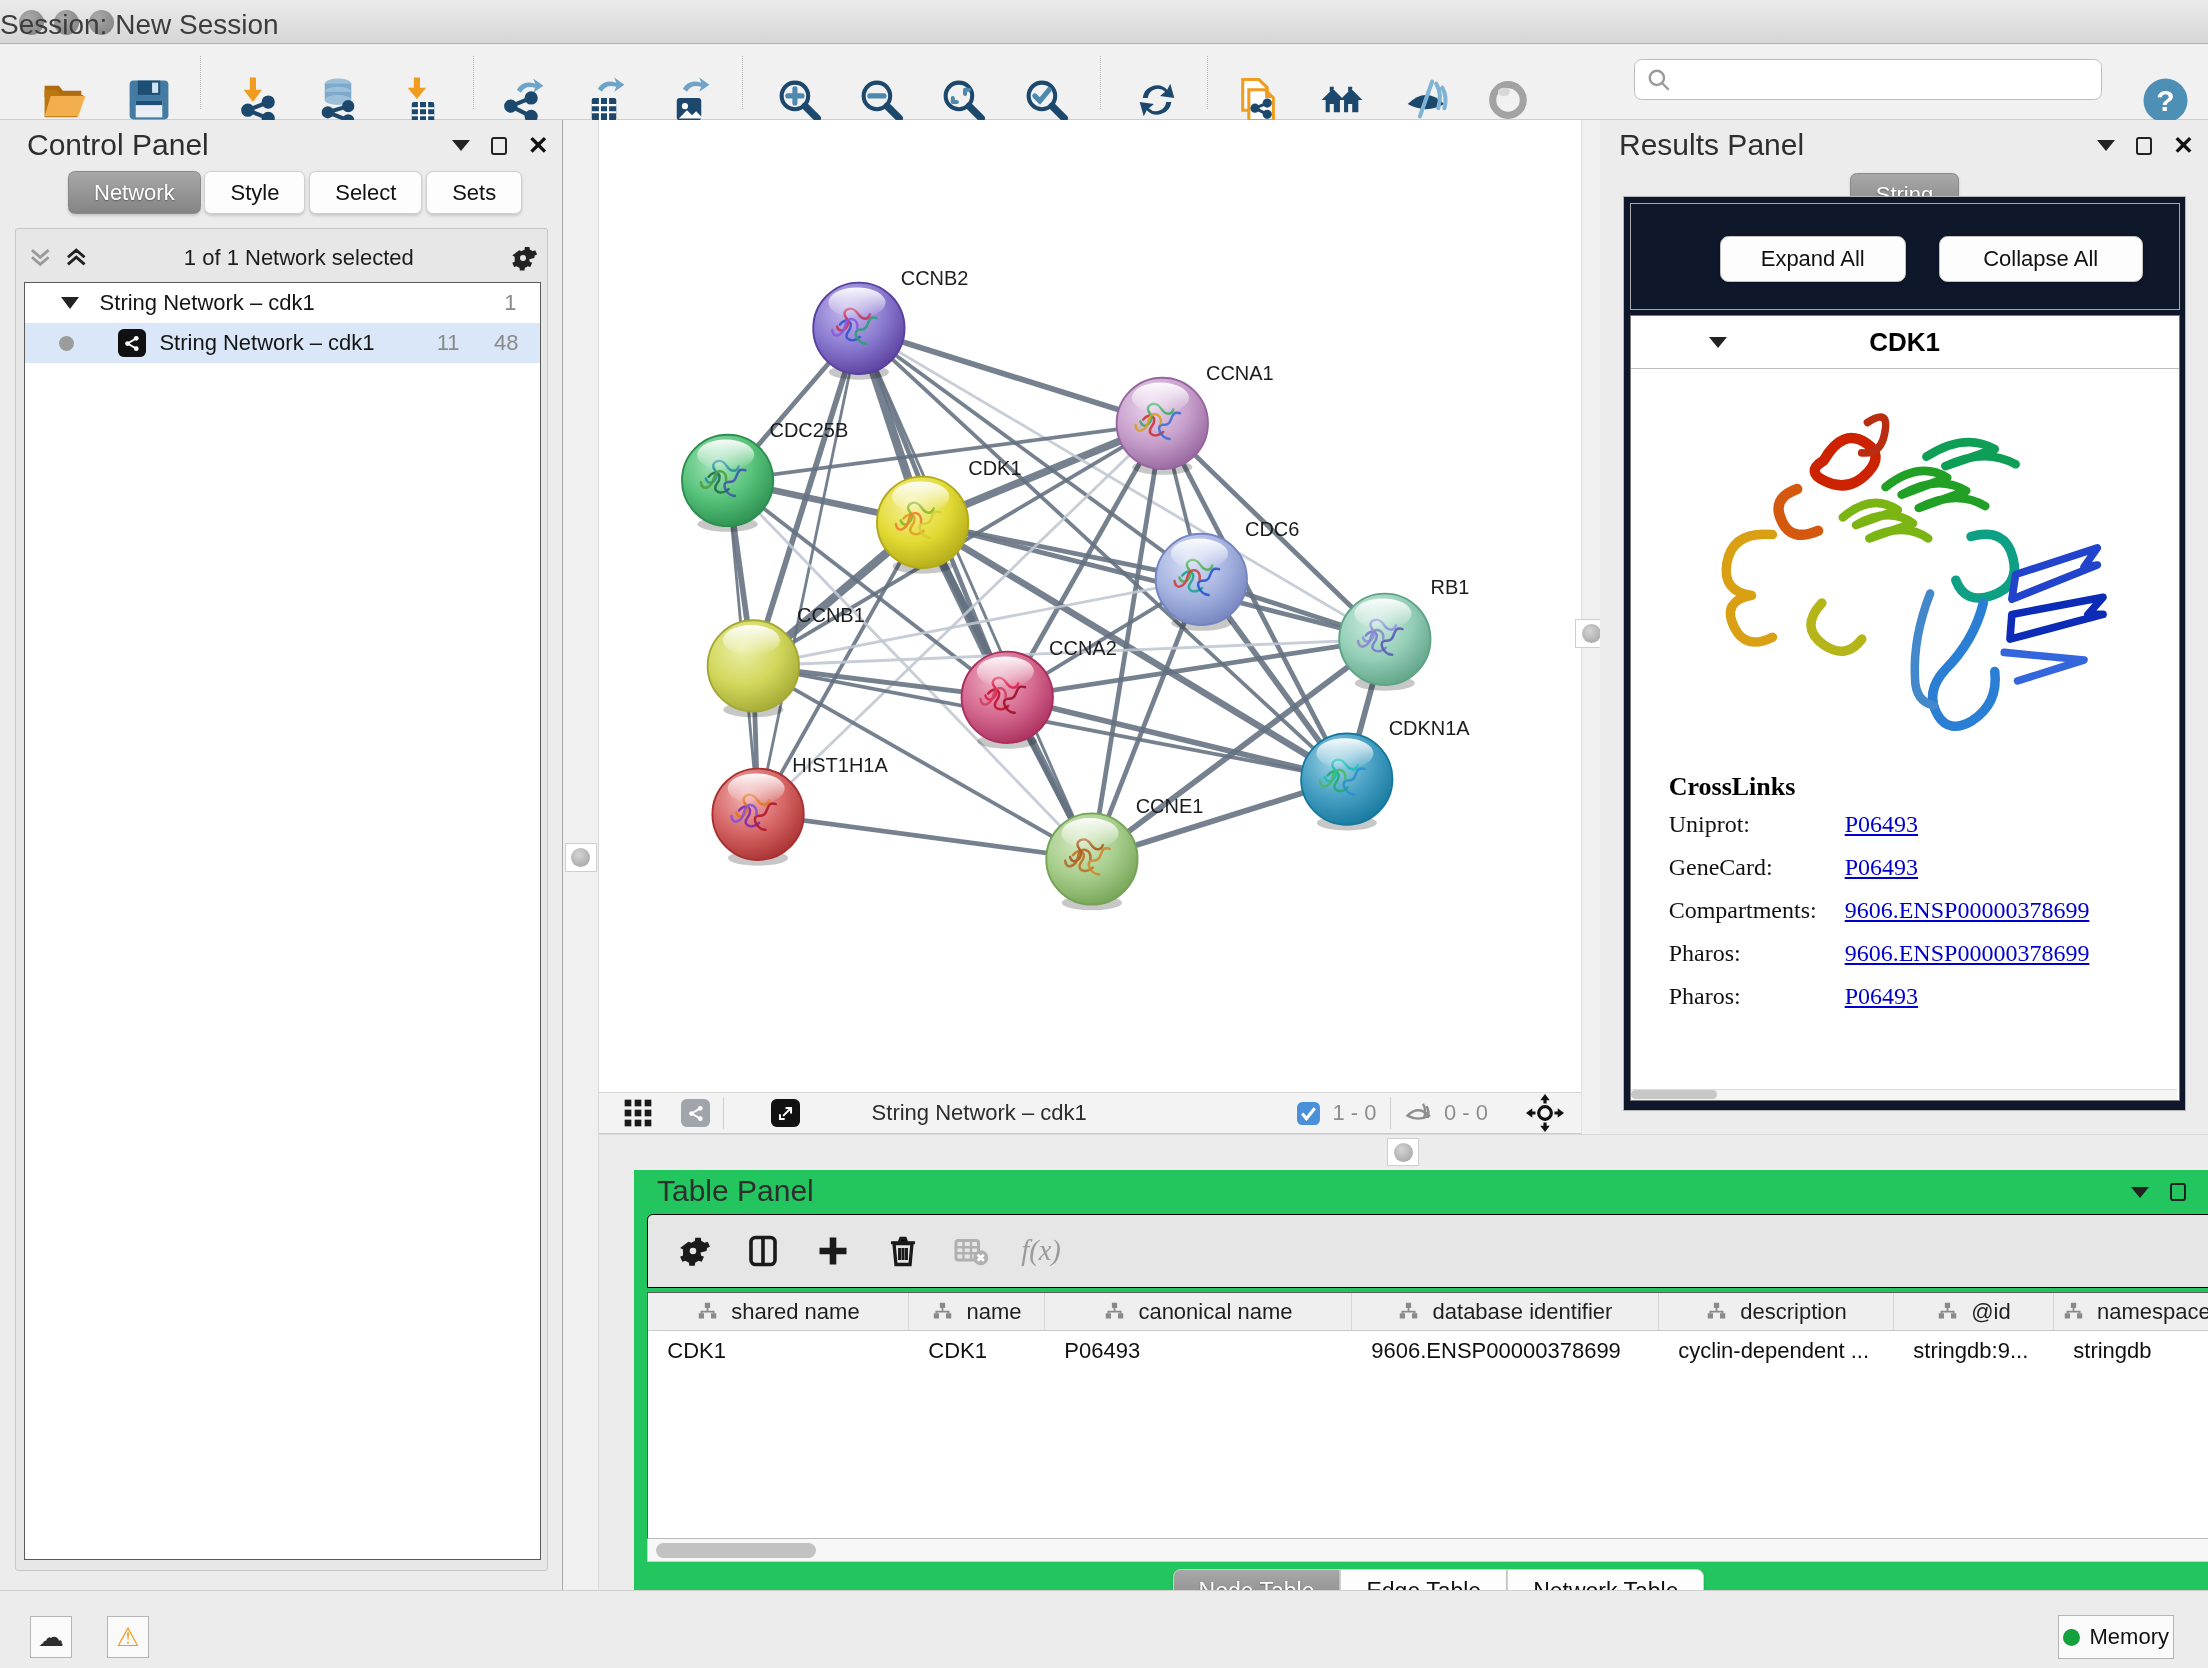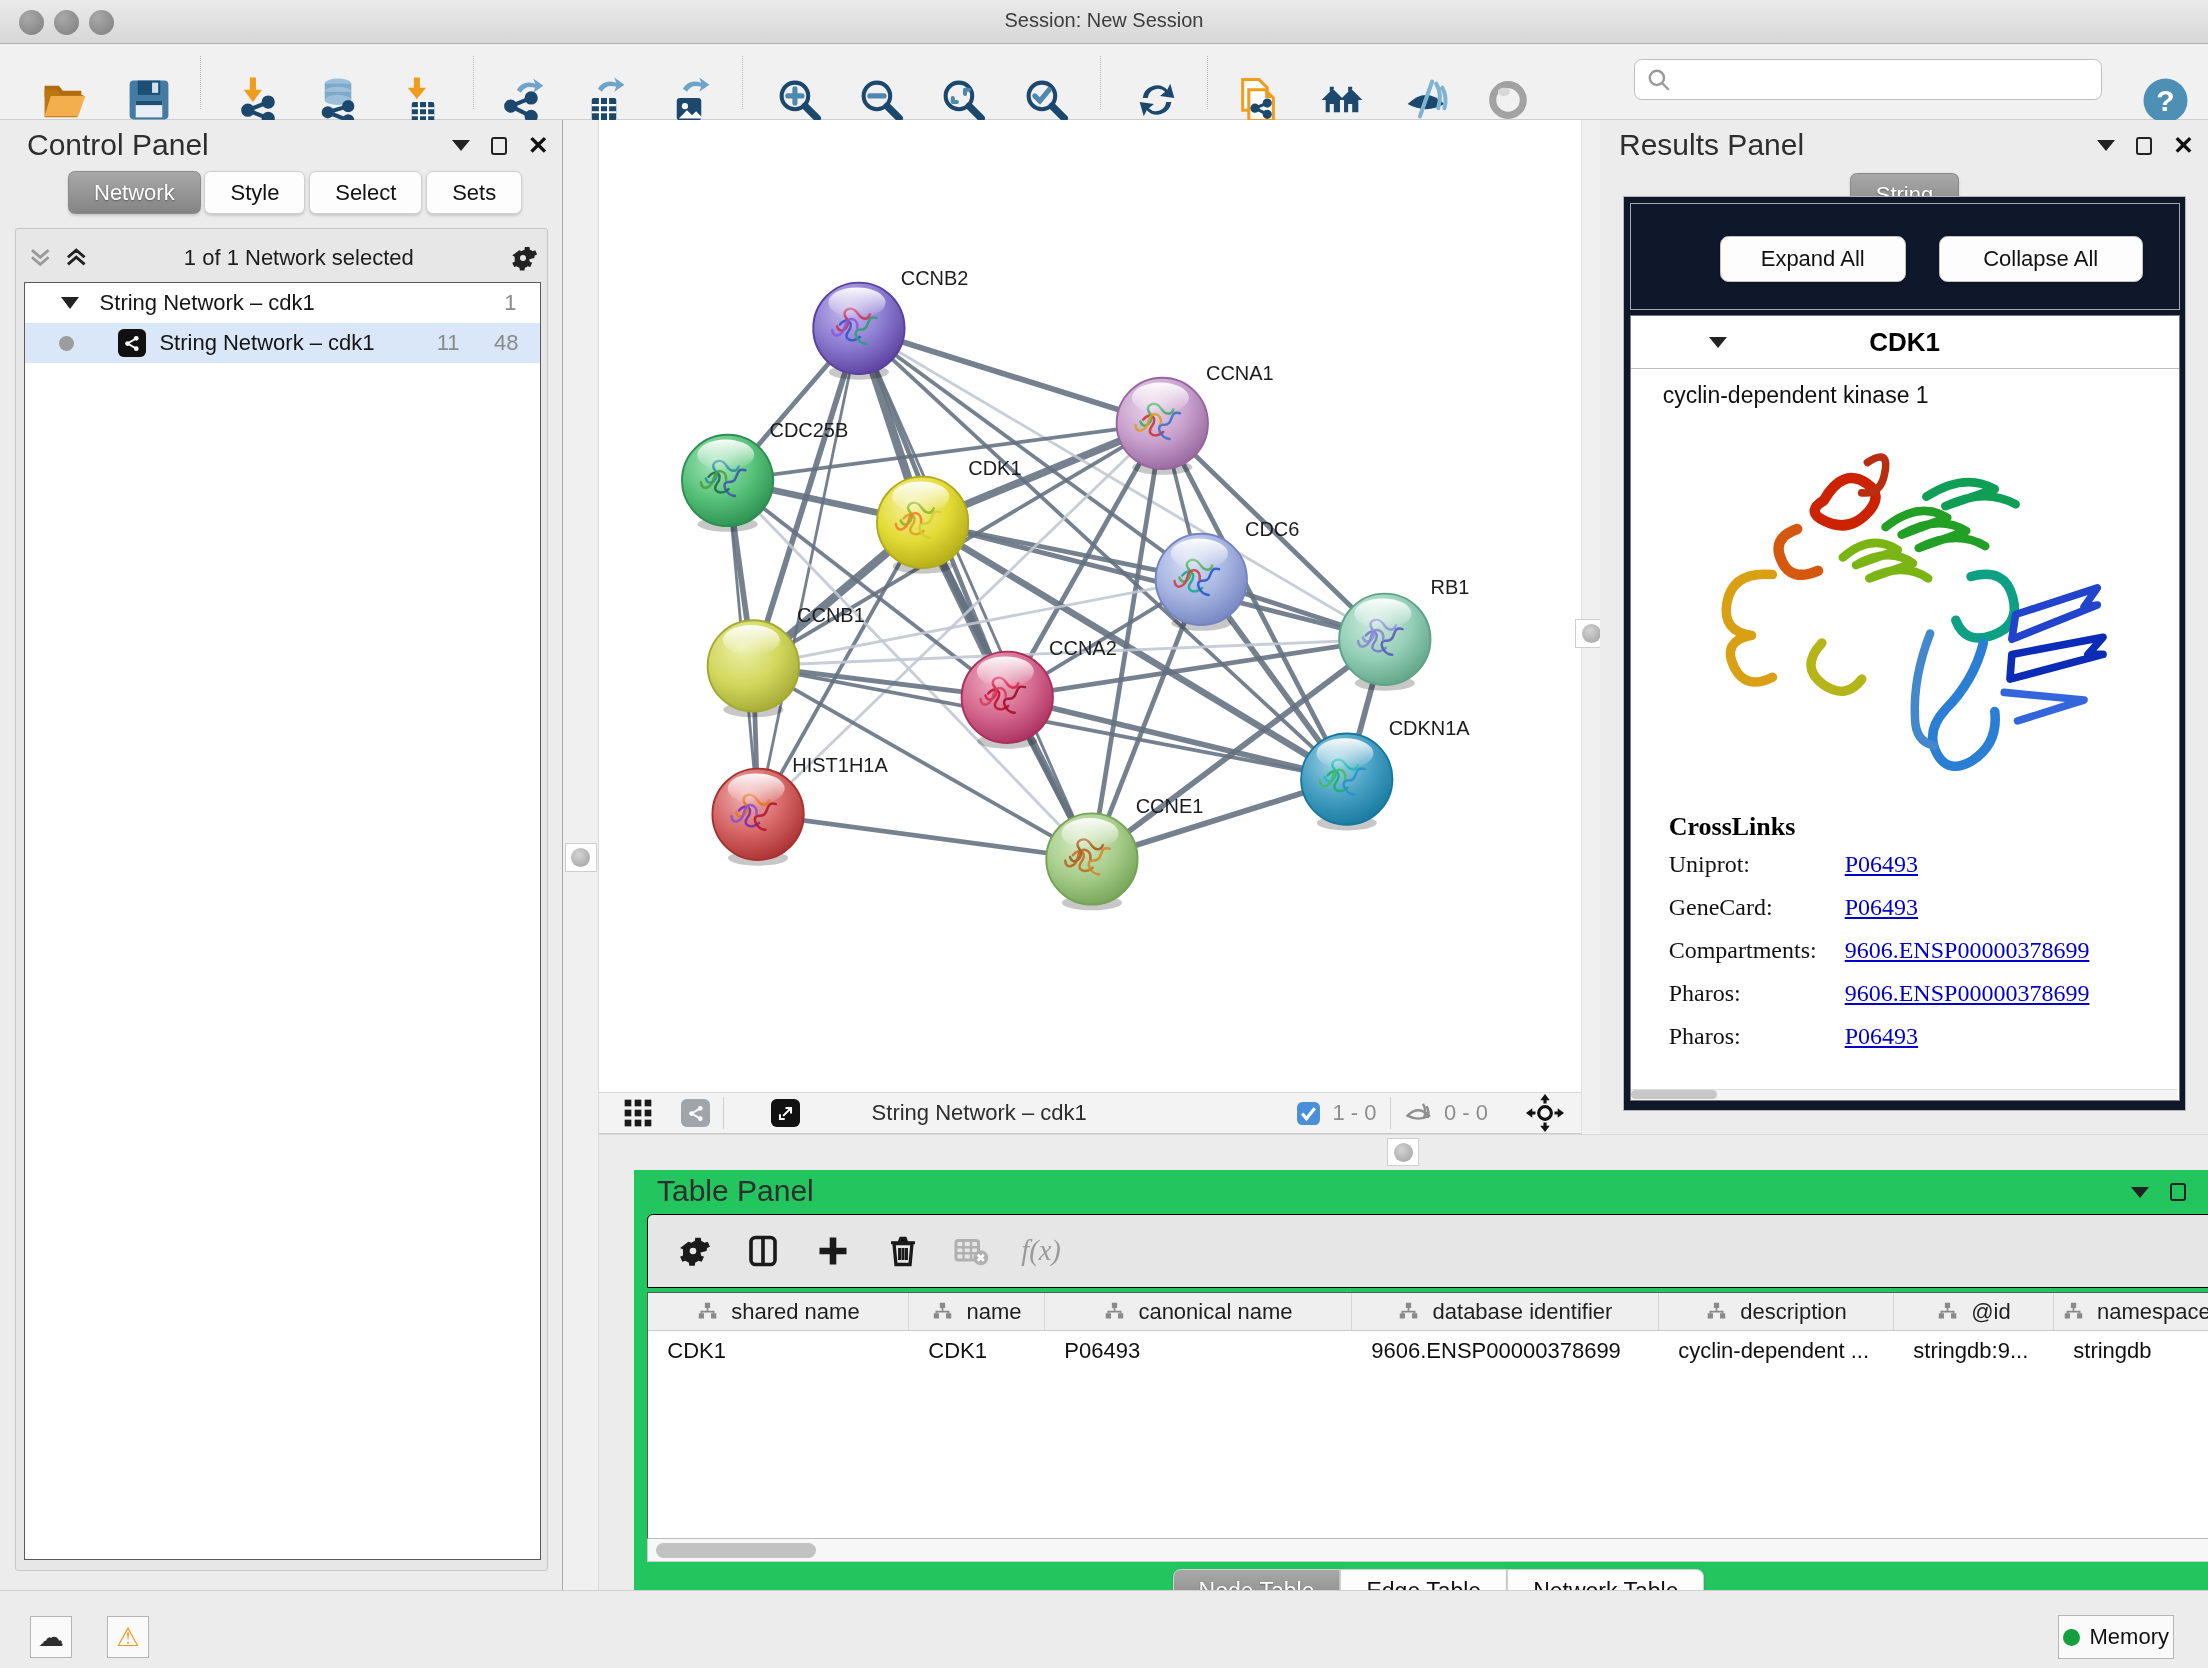--- a/index.html
+++ b/index.html
@@ -10,22 +10,22 @@
     font-family:"Liberation Sans", sans-serif; color:#2d2d2d;
   }
   
   #titlebar {
     position:absolute; left:0; top:0; width:2208px; height:44px;
     background:linear-gradient(#ebebeb,#d6d6d6);
     border-bottom:1px solid #b4b4b4;
   }
   .traffic { position:absolute; top:9.5px; width:25px; height:25px; border-radius:50%;
     background:radial-gradient(circle at 35% 30%, #a9a9a9, #7d7d7d); }
-  #win-title { position:absolute; top:8.6px; left:0; width:100%; text-align:center;
-    font-size:20px; color:#3c3c3c; }
+  #win-title { position:absolute; top:8.6px; left:0; width:100%; 
+    font-size:28px; color:#3c3c3c; }
   
   #toolbar {
     position:absolute; left:0; top:45px; width:2208px; height:75px;
     background:#f1f1f1; border-bottom:1px solid #cdcdcd;
   }
   .tbi { position:absolute; top:55px; transform:translate(-50%,-50%); width:53px; height:53px;
     display:flex; align-items:center; justify-content:center; }
   .tb-sep { position:absolute; top:11.4px; height:53px; width:0;
     border-left:1.9px dotted #b9b9b9; }
   #search-box {
@@ -683,21 +683,20 @@
     <div id="rp-box">
       <div id="rp-btnbox">
         <div class="rp-btn" style="left:89px;width:186px">Expand All</div>
         <div class="rp-btn" style="left:308px;width:204px">Collapse All</div>
       </div>
       <div id="rp-scroll">
         <div id="rp-entry-head">
           <div class="ph-tri"></div>
           <span class="name">CDK1</span>
         </div>
-        <div id="rp-desc">cyclin-dependent kinase 1</div>
         <svg id="protein-img" width="447" height="380" viewBox="0 0 470 400">
           <g fill="none" stroke-linecap="round" stroke-linejoin="round">
             <path d="M150 90 q20 -35 45 -18 q18 12 2 30 q-20 22 -45 10 q-22 -10 -2 -22z" stroke="#cc2200" stroke-width="11"></path>
             <path d="M196 50 q24 -16 18 12 q-4 22 -24 20" stroke="#b92d10" stroke-width="8"></path>
             <path d="M122 120 q-28 10 -16 34 q10 22 38 10" stroke="#d4590f" stroke-width="11"></path>
             <path d="M96 168 q-42 -4 -48 30 q-5 30 26 34 q-32 6 -18 34 q12 24 40 10" stroke="#d8a012" stroke-width="10"></path>
             <path d="M148 240 q-24 26 2 44 q24 16 40 -6" stroke="#b5b51a" stroke-width="10"></path>
             <path d="M170 150 q30 -26 58 -8 l-44 16 q34 -20 60 -2 l-46 16 q36 -18 62 0" stroke="#7ab514" stroke-width="9"></path>
             <path d="M215 118 q35 -28 65 -10 l-48 18 q38 -22 68 -4 l-50 18 q40 -20 70 -2" stroke="#22a025" stroke-width="9"></path>
             <path d="M258 86 q40 -26 72 -8 l-52 18 q42 -20 74 -2" stroke="#0f9e55" stroke-width="9"></path>

